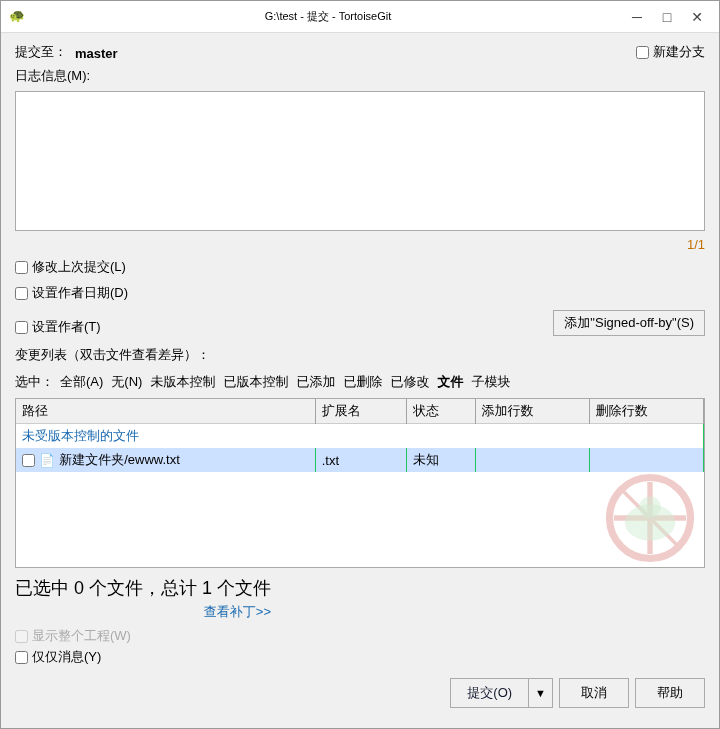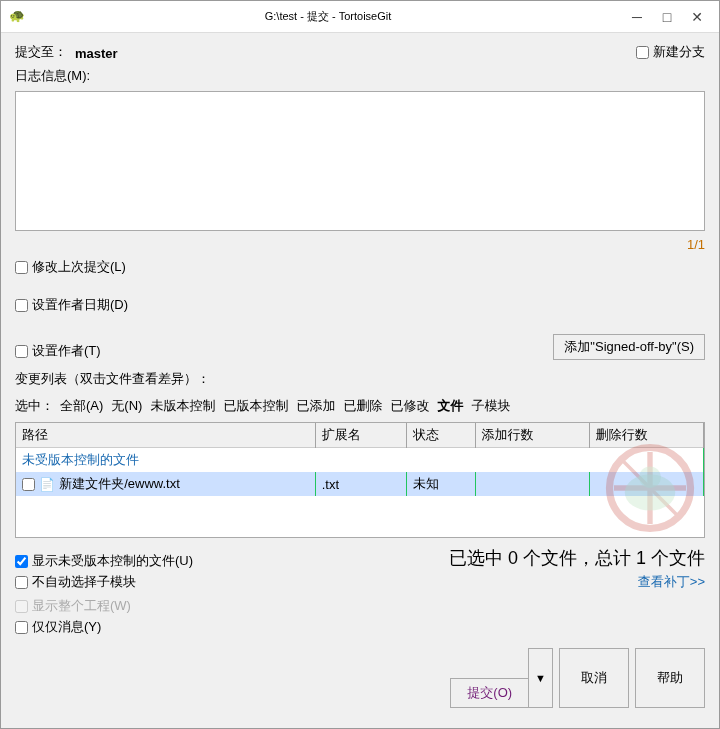--- a/index.html
+++ b/index.html
@@ -221,23 +221,22 @@
     .btn-main {
       padding: 5px 16px;
       border: 1px solid #aaa;
       border-right: none;
       background: #f0f0f0;
       cursor: pointer;
       font-size: 13px;
       font-family: inherit;
     }
     .btn-main:disabled {
-      color: #701a75;
+      color: #0f172a;
       cursor: default;
-      margin-top: 30px;
     }
     .btn-dropdown {
       padding: 5px 6px;
       border: 1px solid #aaa;
       background: #f0f0f0;
       cursor: pointer;
       font-size: 11px;
     }
 
     .table-wrapper {
@@ -272,21 +271,21 @@
     </div>
 
     <div class="label">日志信息(M):</div>
 
     <textarea class="log-textarea" style=""></textarea>
 
     <div class="counter-row">
       <span>1/1</span>
     </div>
 
-    <div style="display:flex; flex-direction:column; gap:20px;">
+    <div style="display:flex; flex-direction:column; gap:8px;">
       <div class="row">
         <label class="checkbox-label">
           <input type="checkbox" style="">
           <span>修改上次提交(L)</span>
         </label>
       </div>
       <div class="row">
         <label class="checkbox-label">
           <input type="checkbox" style="">
           <span>设置作者日期(D)</span>
@@ -360,30 +359,20 @@
           <line x1="10" y1="50" x2="90" y2="50" stroke="#c0392b" stroke-width="6"></line>
           <line x1="20" y1="20" x2="80" y2="80" stroke="#c0392b" stroke-width="4"></line>
 
           <ellipse cx="50" cy="55" rx="28" ry="20" fill="#4caf50" opacity="0.5"></ellipse>
           <circle cx="50" cy="38" r="12" fill="#4caf50" opacity="0.5"></circle>
         </svg>
       </div>
     </div>
 
     <div class="row" style="justify-content:space-between; margin-top:2px;">
-      <div style="display:flex;flex-direction:column;gap:3px;">
-        <label class="checkbox-label">
-          <input type="checkbox" checked="" style="">
-          <span>显示未受版本控制的文件(U)</span>
-        </label>
-        <label class="checkbox-label">
-          <input type="checkbox" style="">
-          <span>不自动选择子模块</span>
-        </label>
-      </div>
       <div style="display:flex;flex-direction:column;align-items:flex-end;gap:3px;">
         <span class="status-text">已选中 0 个文件，总计 1 个文件</span>
         <a class="view-link">查看补丁&gt;&gt;</a>
       </div>
     </div>
 
     <div style="display:flex;flex-direction:column;gap:3px;">
       <label class="disabled-checkbox">
         <input type="checkbox" disabled="" style="">
         <span>显示整个工程(W)</span>

